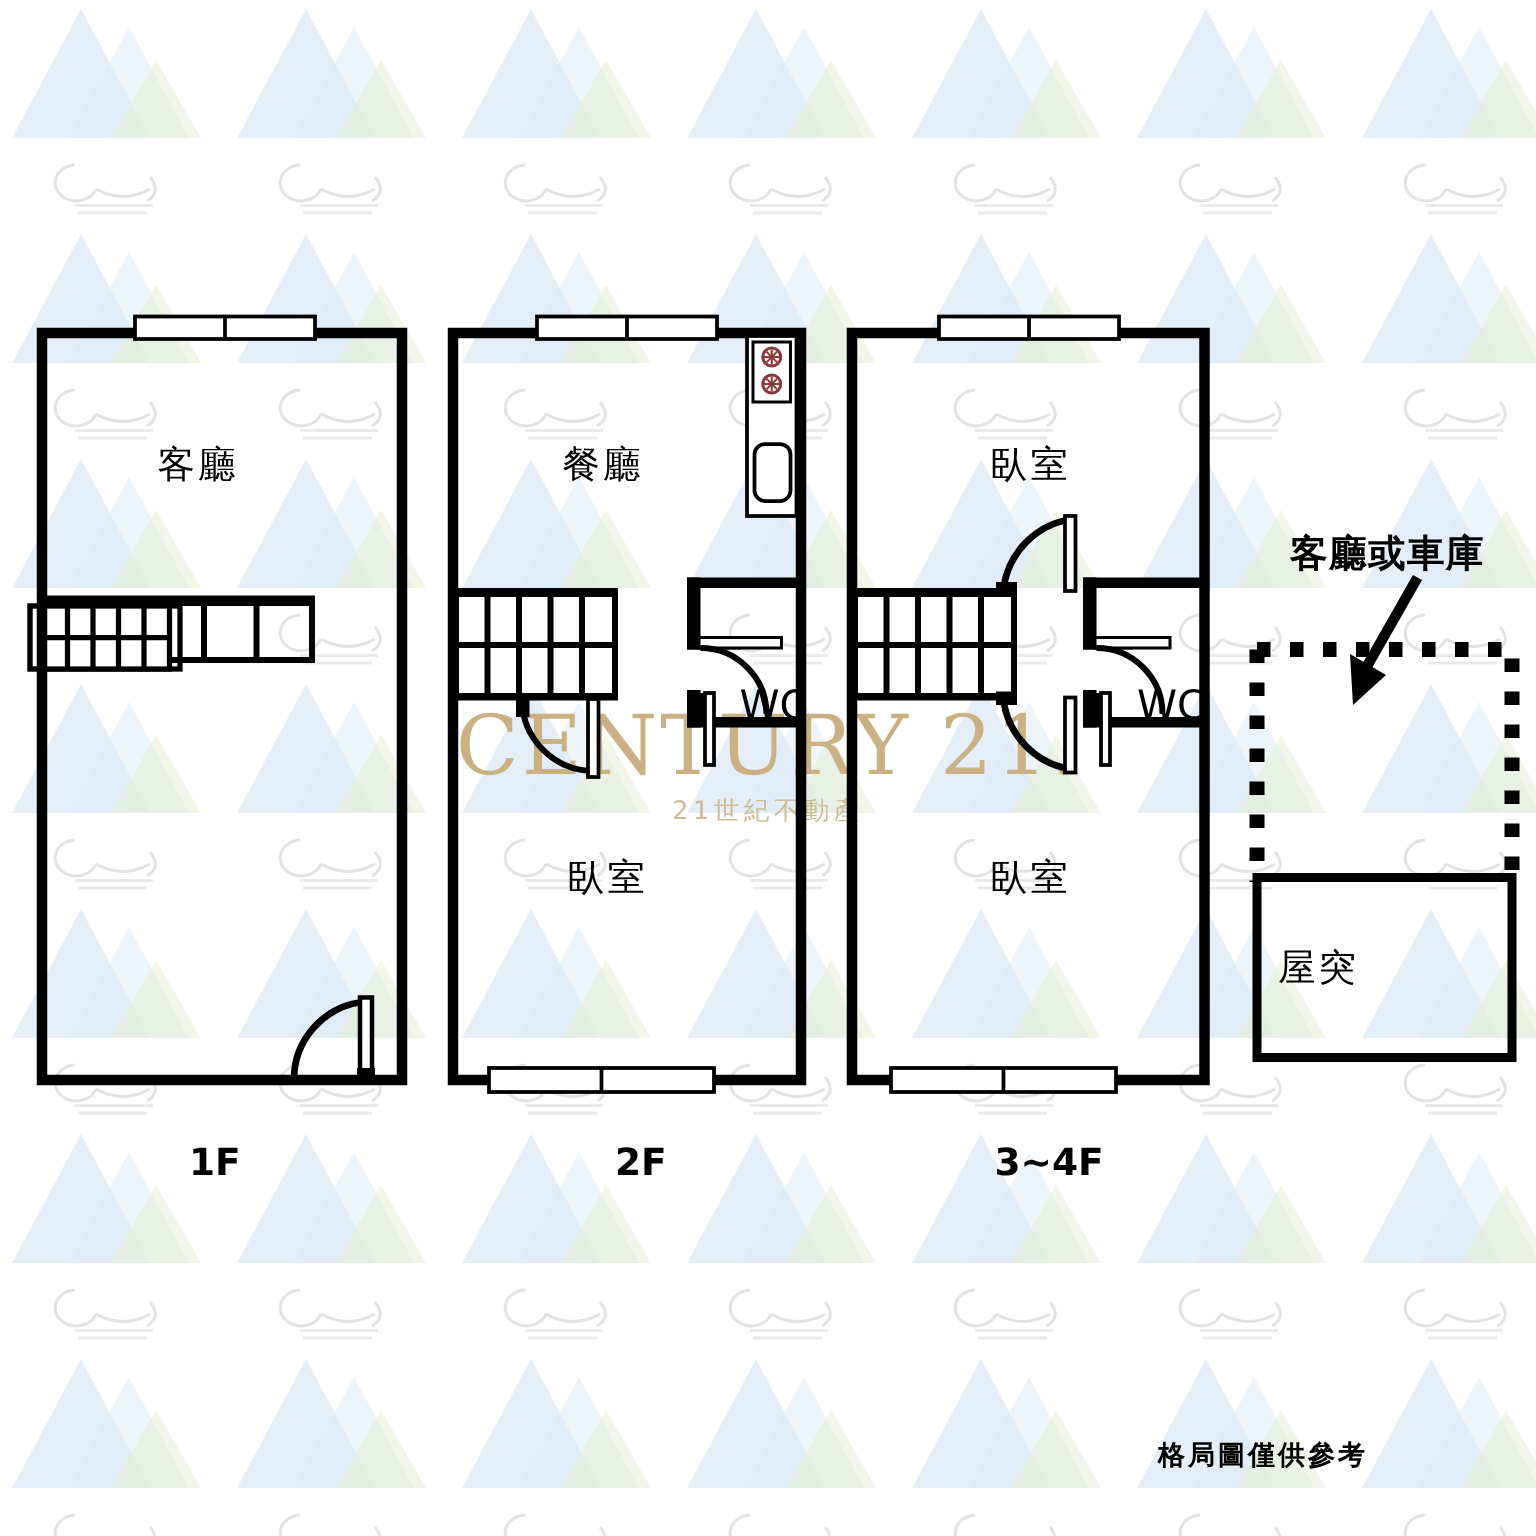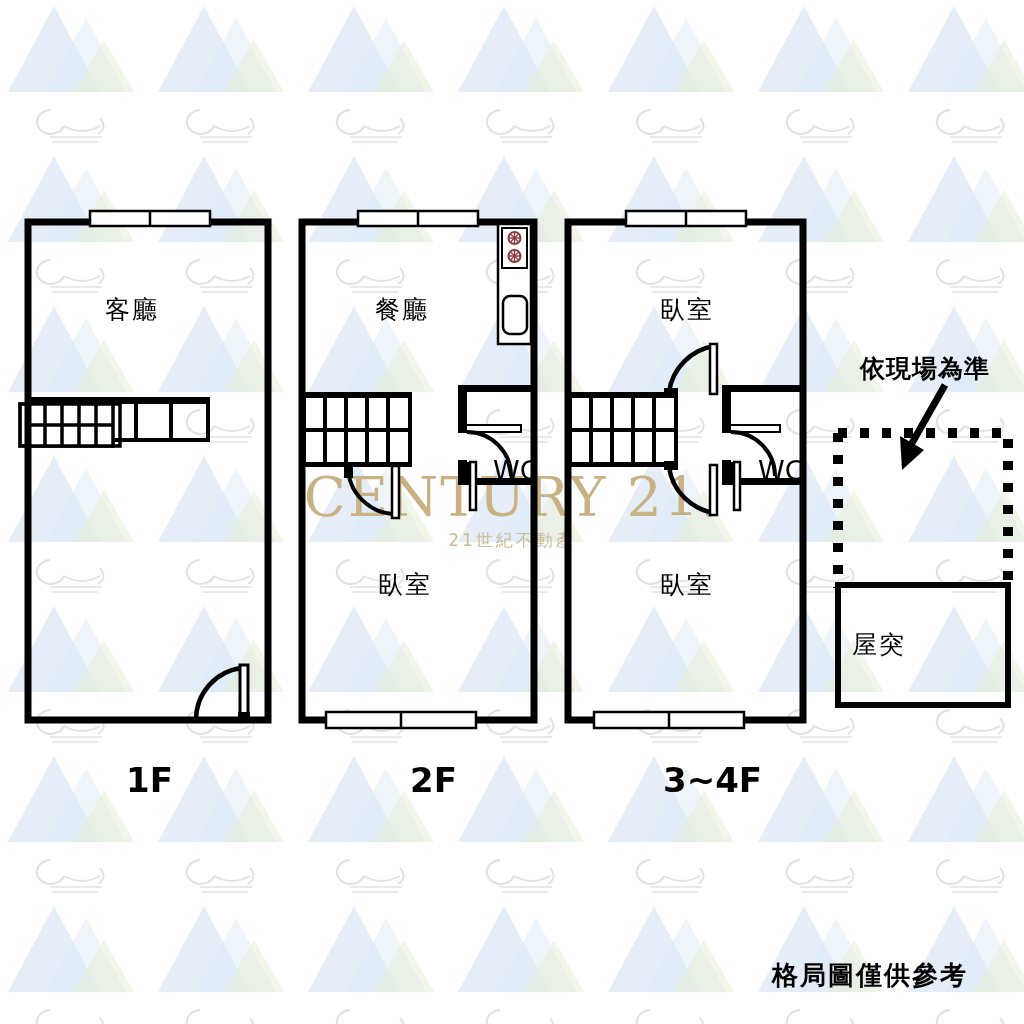--- a/index.html
+++ b/index.html
@@ -38,28 +38,28 @@
   .room-label{
     font-family:"DejaVu Serif","Liberation Serif",serif;
     font-size:25px;font-weight:500;letter-spacing:2px;
   }
   .wc-label{
     font-family:"DejaVu Sans","Liberation Sans",sans-serif;
     font-size:27px;font-weight:normal;letter-spacing:0px;margin-left:15px;
   }
   .floor-label{
     font-family:"DejaVu Sans","Liberation Sans",sans-serif;
-    font-size:34px;font-weight:bold;
+    font-size:25px;font-weight:bold;
   }
   #ext-label{
     left:860px;top:352px;font-size:25px;font-weight:bold;
     font-family:"DejaVu Serif","Liberation Serif",serif;letter-spacing:1px;
   }
   #disclaimer{
-    left:772px;top:958px;font-size:26px;font-weight:bold;
+    left:772px;top:958px;font-size:18px;font-weight:bold;
     font-family:"DejaVu Serif","Liberation Serif",serif;letter-spacing:2px;
   }
 </style>
 </head>
 <body>
 
 <div id="root">
 
   <svg id="wm-layer" viewBox="0 0 1024 1024">
     <defs>
@@ -311,17 +311,17 @@
   <div class="txt room-label" style="left:375px;top:293px;">餐廳</div>
   <div class="txt wc-label" style="left:478px;top:455px;">WC</div>
   <div class="txt room-label" style="left:378px;top:568px;">臥室</div>
   <div class="txt floor-label" style="left:410px;top:760px;">2F</div>
 
   <div class="txt room-label" style="left:660px;top:293px;">臥室</div>
   <div class="txt wc-label" style="left:743px;top:455px;">WC</div>
   <div class="txt room-label" style="left:660px;top:568px;">臥室</div>
   <div class="txt floor-label" style="left:663px;top:760px;">3~4F</div>
 
-  <div class="txt" id="ext-label">依現場為準</div>
+  <div class="txt" id="ext-label">客廳或車庫</div>
   <div class="txt room-label" style="left:852px;top:628px;text-align:right;">屋突</div>
 
   <div class="txt" id="disclaimer">格局圖僅供參考</div>
 </div>
 
 </body></html>

